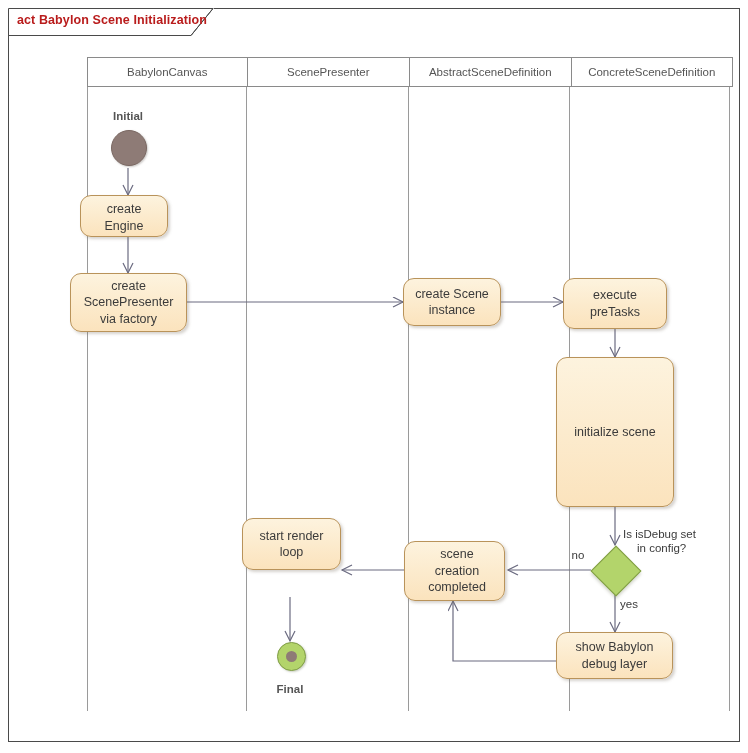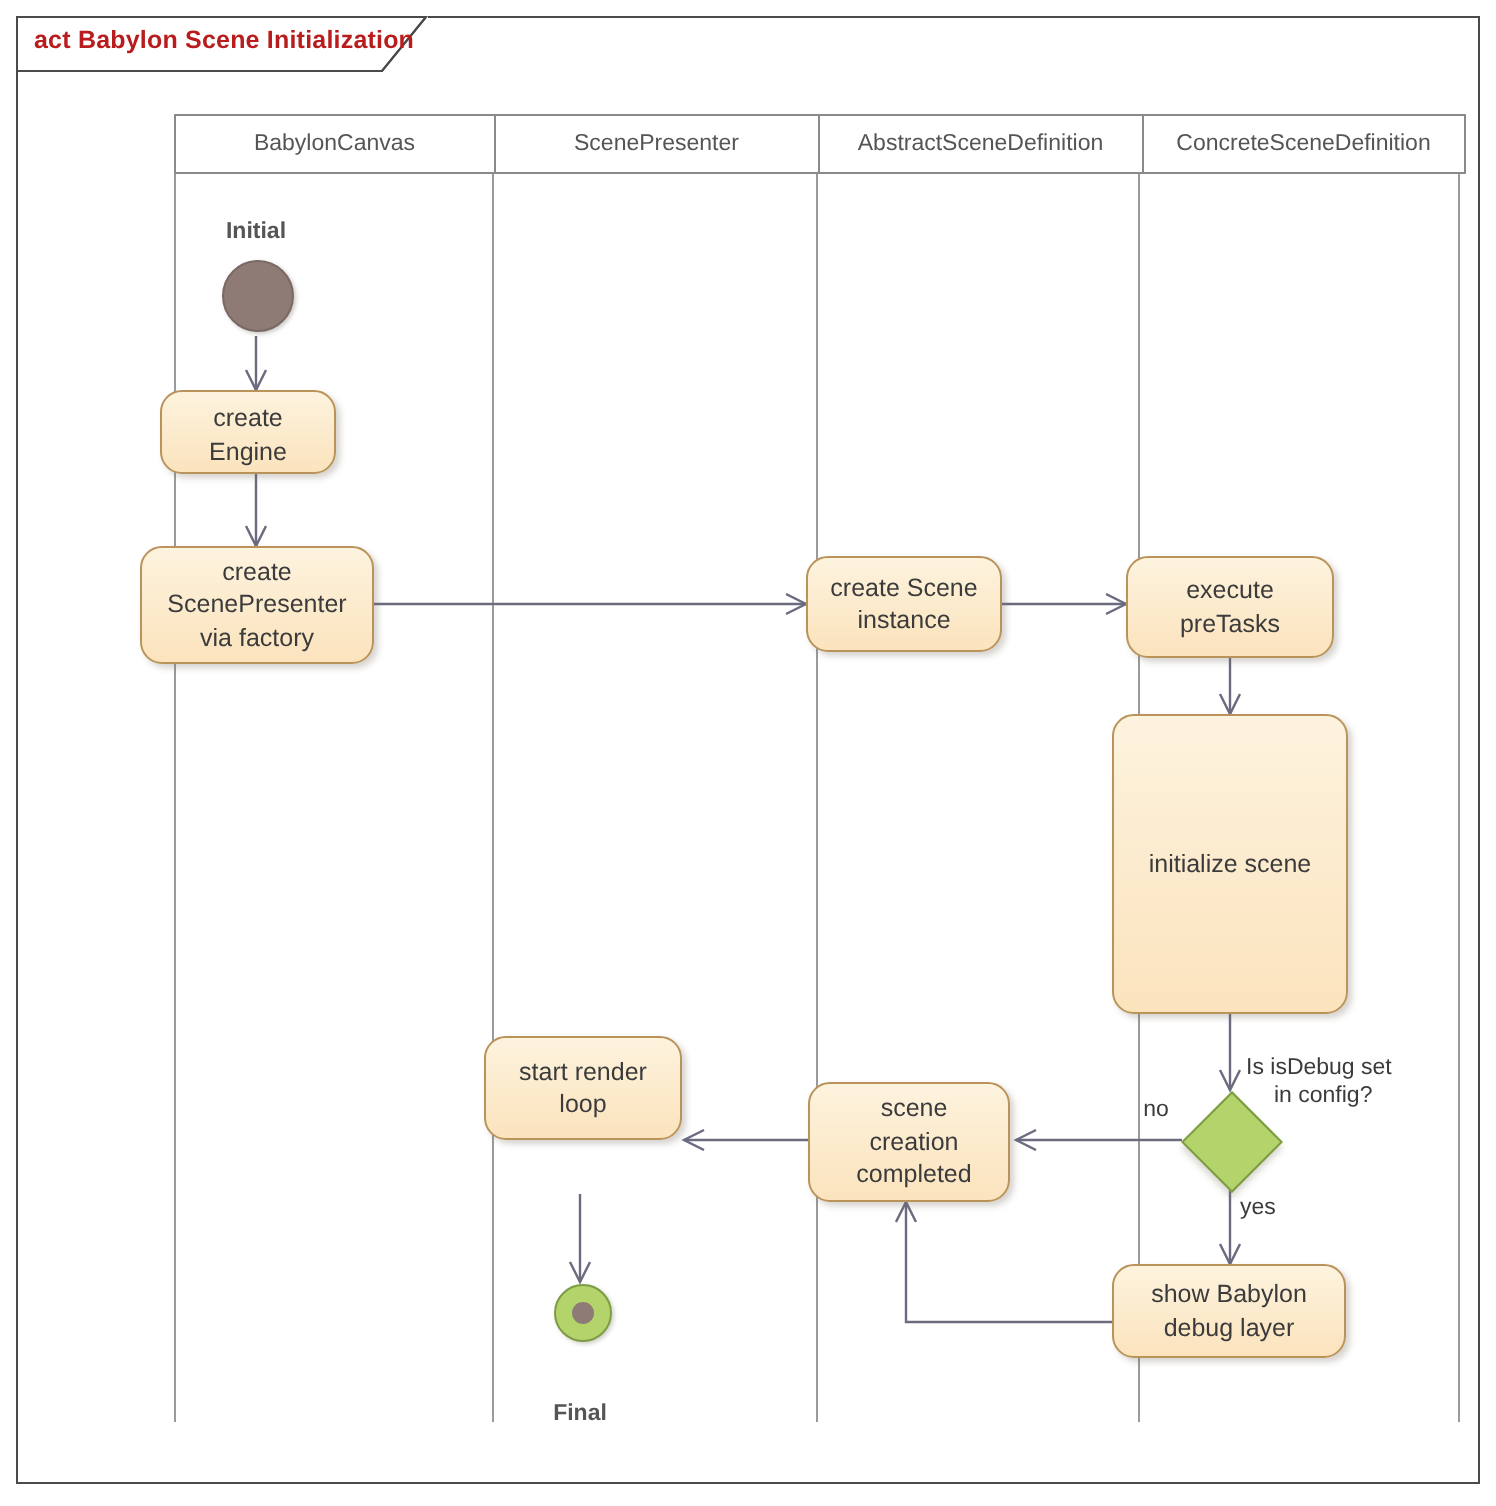--- a/index.html
+++ b/index.html
@@ -324,16 +324,16 @@
     </div>
 
     <div class="action" style="left:242px; top:518px; width:99px; height:52px; flex-direction:column;">
       <span>start render</span>
       <span>loop</span>
     </div>
 
     <div class="final-node" style="left:277px; top:642px; width:27px; height:27px;">
       <div class="final-node-inner"></div>
     </div>
-    <div class="node-caption" style="left:250px; top:683px; width:80px;margin-top:18px;">Final</div>
+    <div class="node-caption" style="left:250px; top:683px; width:80px;">Final</div>
 
   </div>
 </div>
 
 </body></html>

